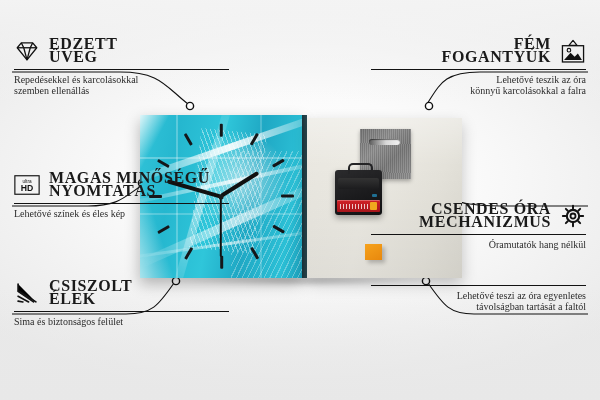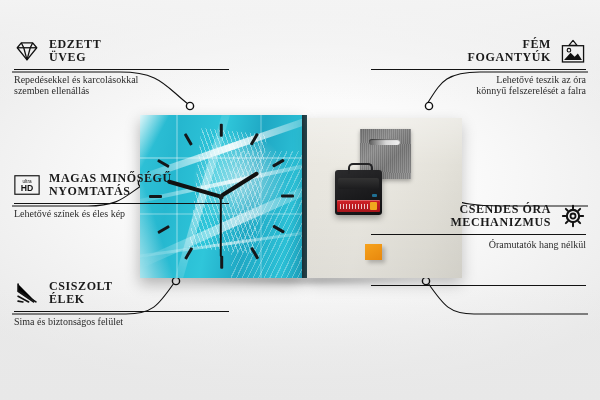--- a/index.html
+++ b/index.html
@@ -113,21 +113,21 @@
     filter:blur(2px);
   }
 
   
   .callout{position:absolute;width:215px;}
   .callout.left{text-align:left;}
   .callout.right{text-align:right;}
   .cal-head{display:flex;align-items:center;gap:9px;}
   .callout.right .cal-head{flex-direction:row-reverse;}
   .cal-title{
-    font-size:12px;line-height:12.6px;letter-spacing:.6px;color:#1a1a1a;
+    font-size:16px;line-height:12.6px;letter-spacing:.6px;color:#1a1a1a;
     text-transform:uppercase;font-weight:700;white-space:pre-line;
   }
   .cal-rule{height:1px;background:#121212;margin:5px 0 4px 0;width:100%;}
   .cal-sub{
     font-size:10px;line-height:11.3px;color:#2c2c2c;white-space:pre-line;
   }
   .cal-icon{flex:0 0 auto;width:26px;height:26px;display:block;}
 
   #wires{position:absolute;left:0;top:0;width:600px;height:400px;pointer-events:none;}
 </style>
@@ -269,21 +269,21 @@
         <path d="M16 2 L11 8 L21 8 Z" fill="none" stroke="#111" stroke-width="1.5" stroke-linejoin="round"></path>
         <rect x="3" y="8.5" width="26" height="20" fill="none" stroke="#111" stroke-width="1.6"></rect>
         <path d="M5 26 L13 17 L18 22 L22 18 L27 26 Z" fill="#111"></path>
         <circle cx="11" cy="14" r="2.2" fill="none" stroke="#111" stroke-width="1.4"></circle>
       </svg>
       <div class="cal-title">FÉM
 FOGANTYÚK</div>
     </div>
     <div class="cal-rule"></div>
     <div class="cal-sub">Lehetővé teszik az óra
-könnyű felszerelését a falra</div>
+könnyű karcolásokkal a falra</div>
   </div>
 
   <div class="callout right" style="left:371px;top:172px;margin-top:31px;">
     <div class="cal-head">
       <svg class="cal-icon" viewBox="0 0 32 32">
         <g fill="none" stroke="#111" stroke-width="2.4" stroke-linecap="round">
           <path d="M16 3.5 v3.2 M16 25.3 v3.2 M3.5 16 h3.2 M25.3 16 h3.2
                    M7.2 7.2 l2.3 2.3 M22.5 22.5 l2.3 2.3 M24.8 7.2 l-2.3 2.3 M9.5 22.5 l-2.3 2.3"></path>
           <circle cx="16" cy="16" r="7.6" stroke-width="2.6"></circle>
           <circle cx="16" cy="16" r="3.1" stroke-width="2.2"></circle>
@@ -291,15 +291,17 @@
       </svg>
       <div class="cal-title">CSENDES ÓRA
 MECHANIZMUS</div>
     </div>
     <div class="cal-rule"></div>
     <div class="cal-sub">Óramutatók hang nélkül</div>
   </div>
 
   <div class="callout right" style="left:371px;top:280px;">
     <div class="cal-rule"></div>
+    <div class="cal-sub">Lehetővé teszi az óra egyenletes
+távolságban tartását a faltól</div>
   </div>
 
 </div>
 
 </body></html>

